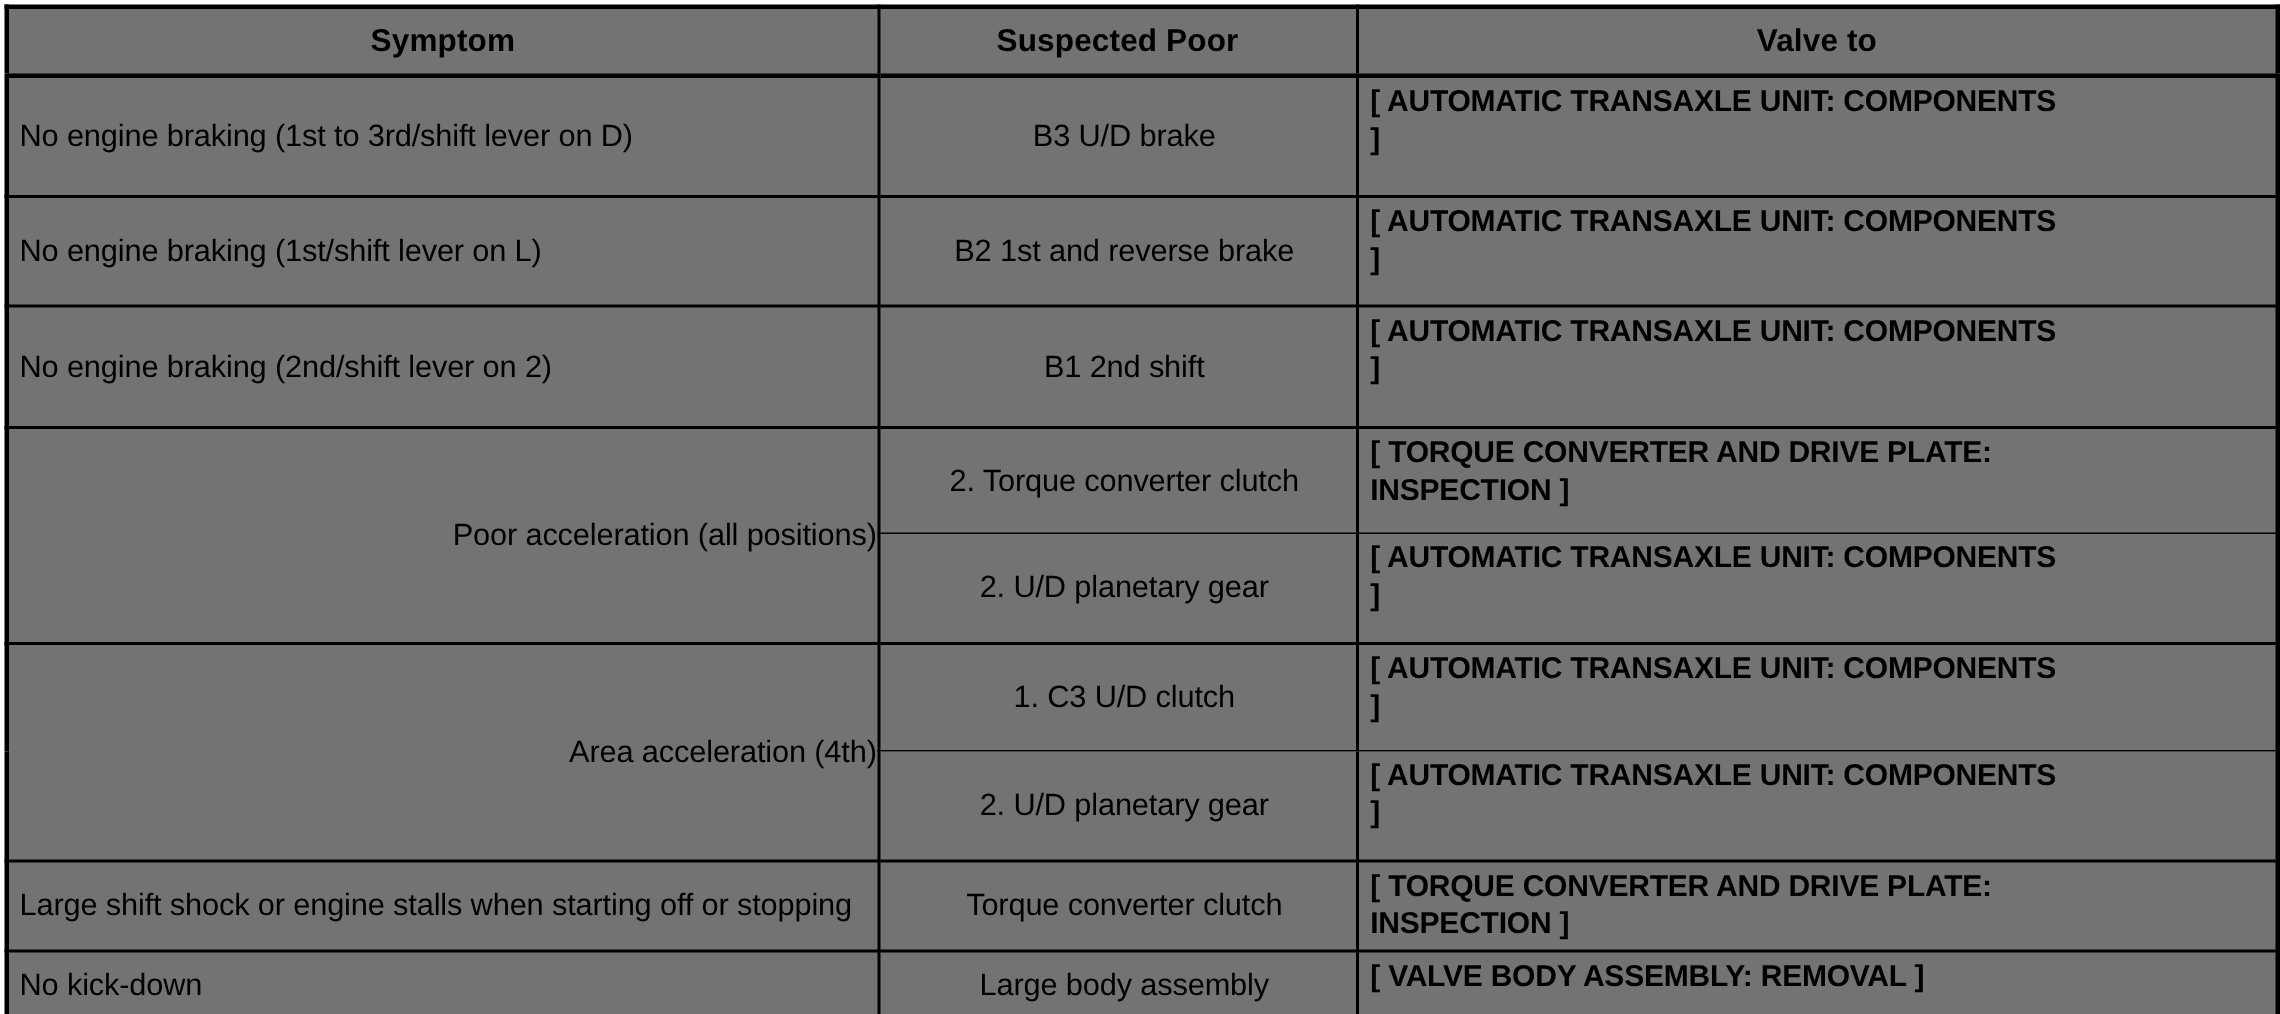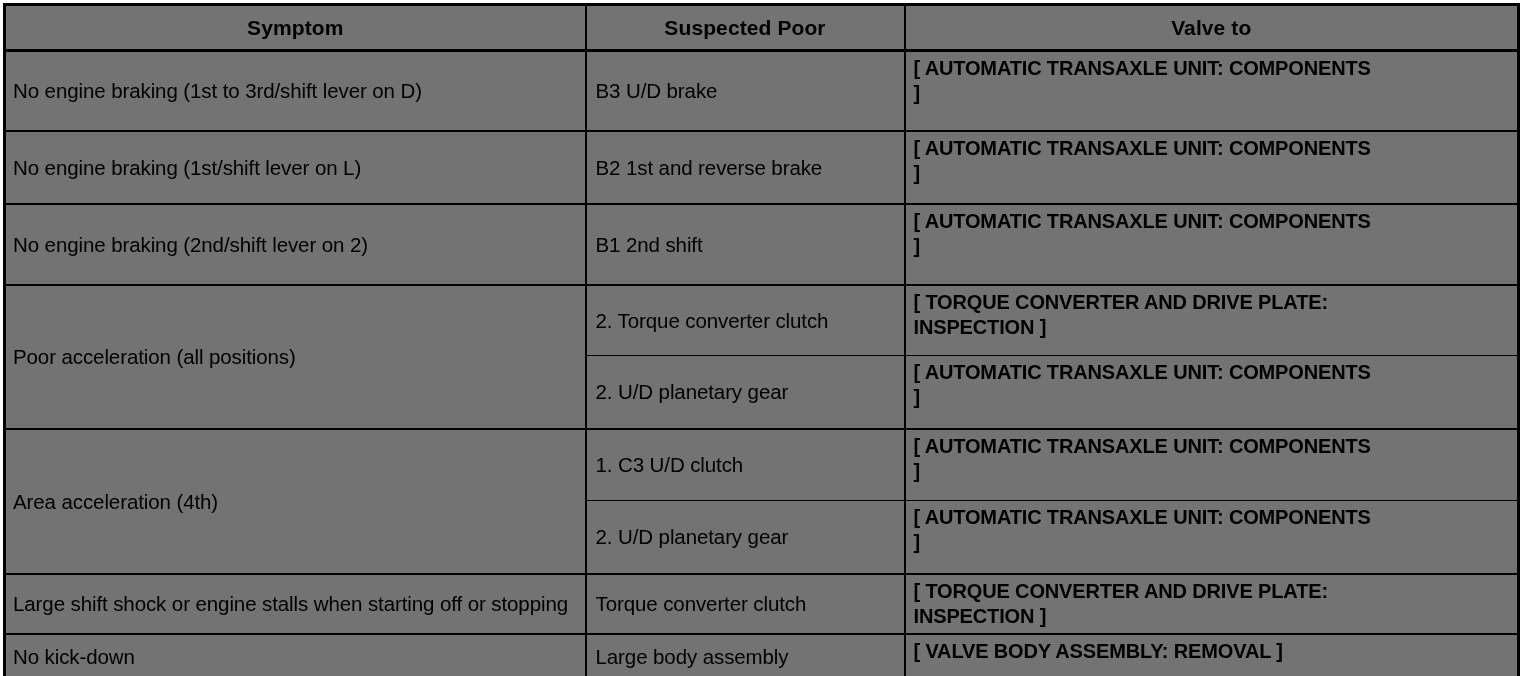--- a/index.html
+++ b/index.html
@@ -60,20 +60,21 @@
     letter-spacing: -0.1px;
   }
 
   
   td.area {
     font-size: 20.5px;
     font-weight: normal;
     padding: 0 0 0 9px;
     line-height: 1.22;
     letter-spacing: -0.1px;
+    text-align: center;
   }
 
   
   td.refer {
     font-size: 20px;
     font-weight: bold;
     padding: 4px 4px 4px 8px;
     line-height: 1.26;
     vertical-align: top;
     letter-spacing: -0.15px;
@@ -85,20 +86,21 @@
   tr.sub-bottom > td.refer {
     border-bottom-width: 1.5px;
   }
   tr.sub-top > td.area,
   tr.sub-top > td.refer {
     border-top-width: 1.5px;
   }
 
   td.rowspan-sym {
     vertical-align: middle;
+    text-align: right;
   }
 </style>
 </head>
 <body>
 
 <div class="sheet">
   <table class="dtc-table">
     <colgroup>
       <col class="c-symptom">
       <col class="c-area">

